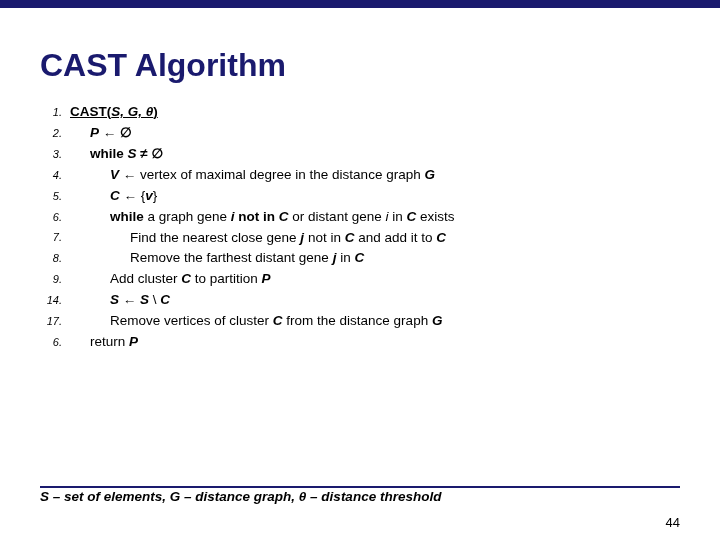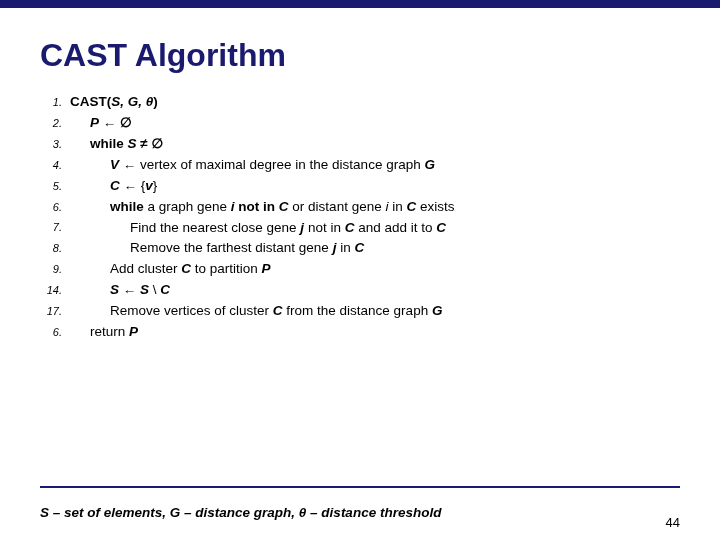--- a/index.html
+++ b/index.html
@@ -16,21 +16,21 @@
       background: #ffffff;
       position: relative;
       padding: 0;
     }
     .top-bar {
       height: 8px;
       background: #1a1a6e;
       width: 100%;
     }
     .content {
-      padding: 29px 40px 20px 40px;
+      padding: 39px 40px 20px 40px;
     }
     .title {
       font-size: 32px;
       font-weight: bold;
       color: #1a1a6e;
       margin-bottom: 18px;
       font-family: Arial, sans-serif;
     }
     .algorithm-box {
       font-family: Arial, sans-serif;
@@ -50,35 +50,35 @@
       text-align: right;
       margin-right: 8px;
       font-style: italic;
       align-self: center;
     }
     .line-content {
       flex: 1;
     }
     .bold { font-weight: bold; }
     .italic { font-style: italic; }
-    .underline { }
+    .underline { text-decoration: underline; }
     .indent1 { padding-left: 20px; }
     .indent2 { padding-left: 40px; }
     .indent3 { padding-left: 60px; }
     .footer-line {
       position: absolute;
       bottom: 52px;
       left: 40px;
       right: 40px;
       height: 2px;
       background: #1a1a6e;
     }
     .footnote {
       position: absolute;
-      bottom: 20px;
+      bottom: 36px;
       left: 40px;
       right: 40px;
       font-size: 13.5px;
       font-style: italic;
       font-weight: bold;
       color: #000;
       text-align: left;
     }
     .page-num {
       position: absolute;

